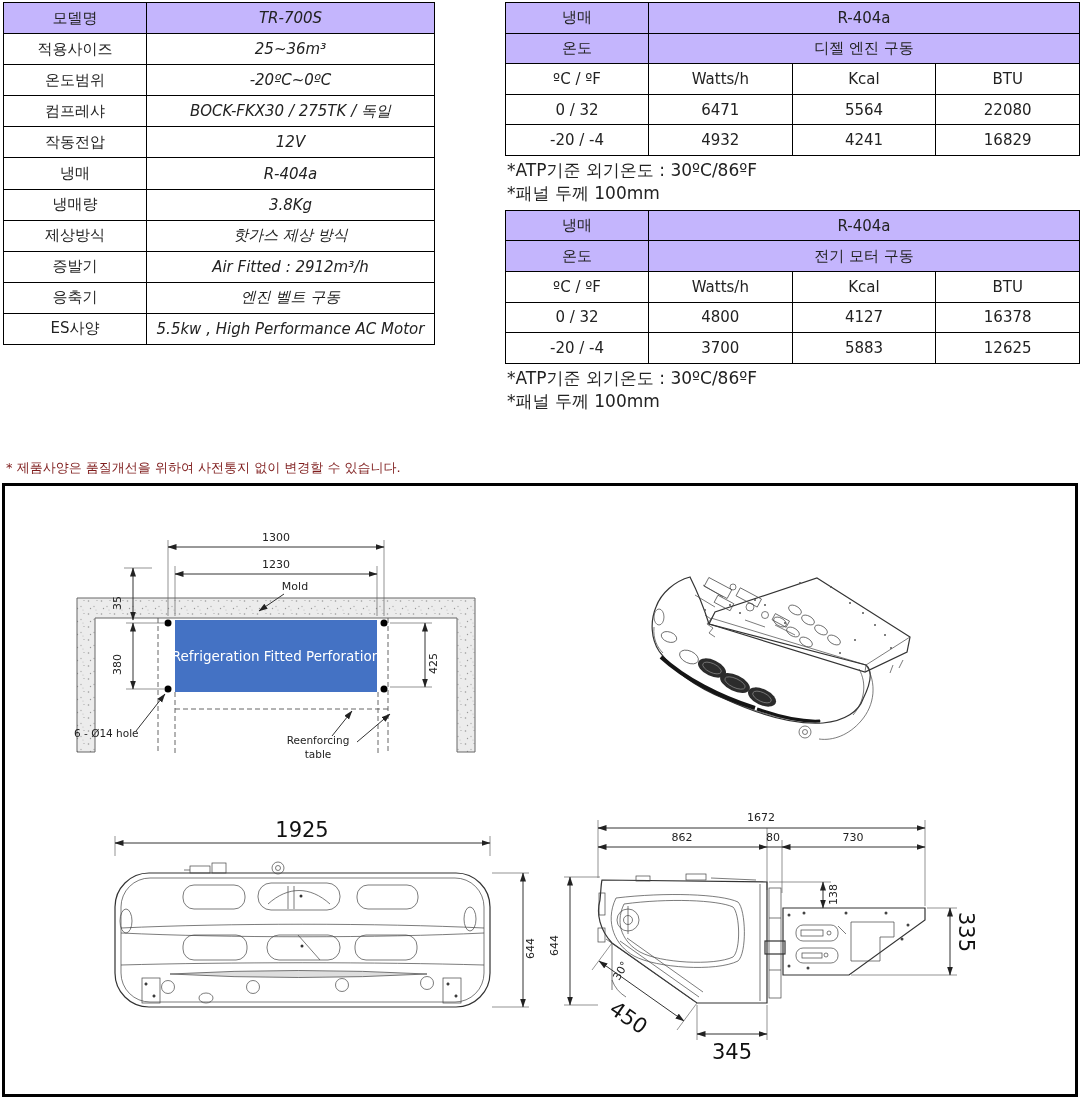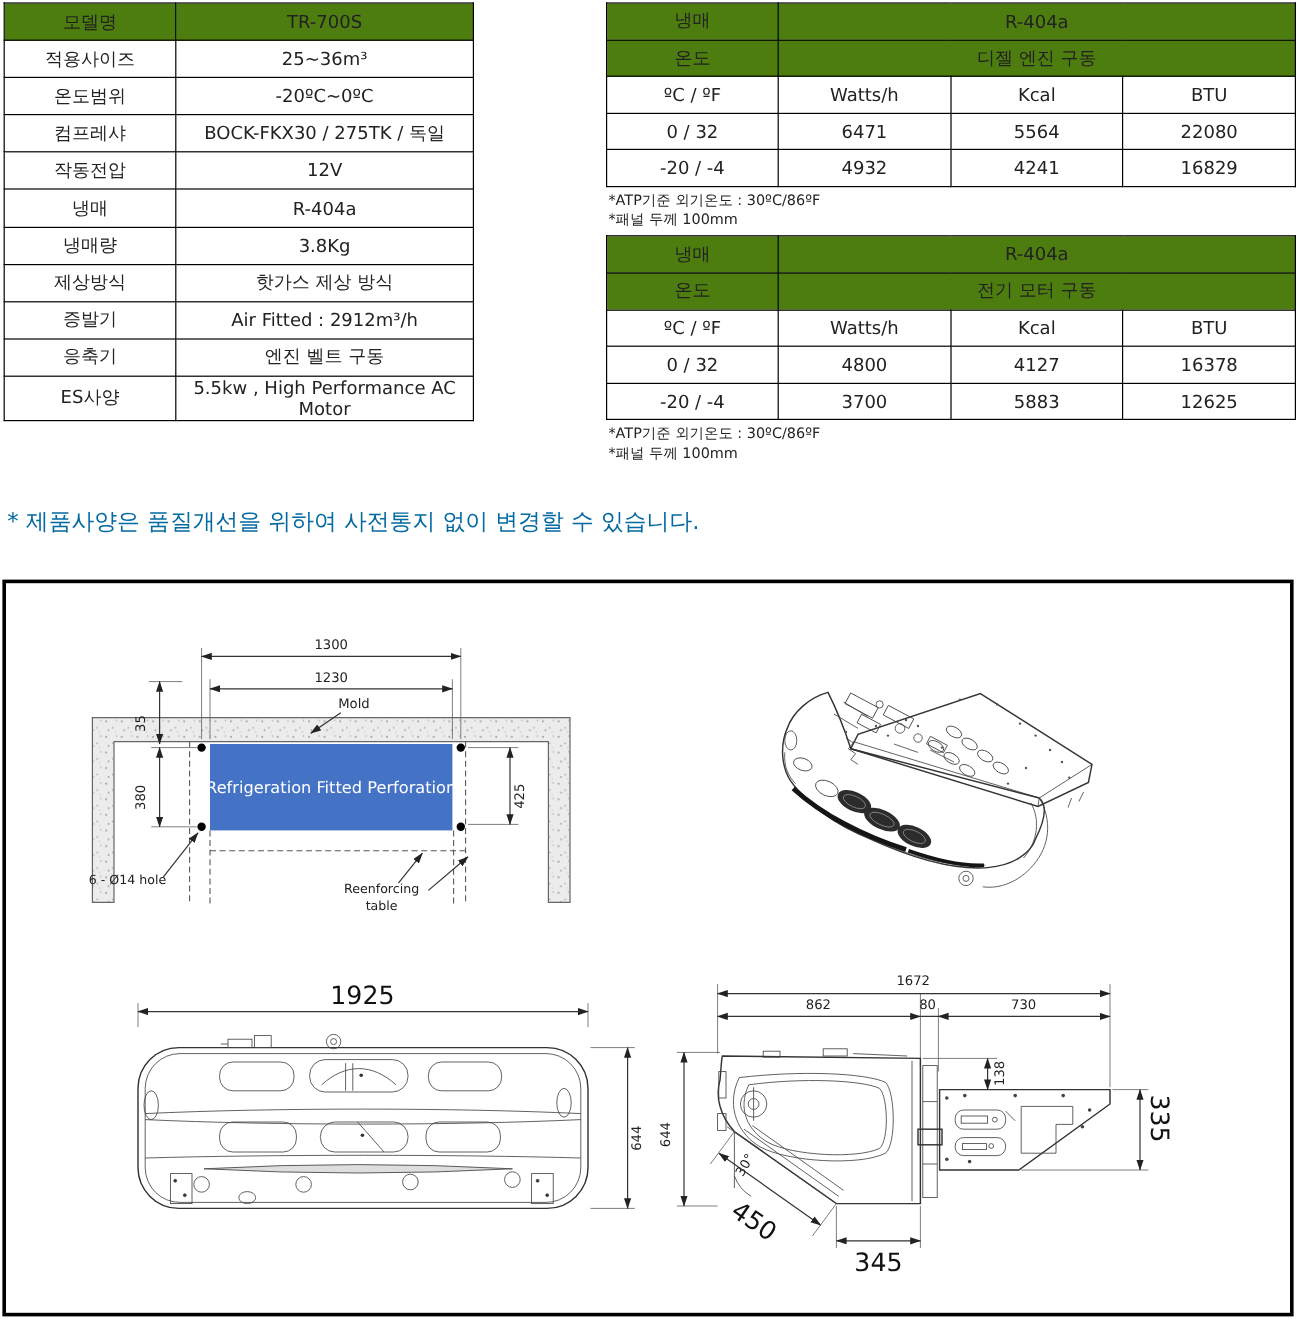--- a/index.html
+++ b/index.html
@@ -6,35 +6,35 @@
   html,body { margin:0; padding:0; }
   body {
     width:1081px; height:1103px; position:relative; background:#fff;
     font-family:"DejaVu Sans","Liberation Sans",sans-serif; color:#111;
   }
   table { border-collapse:collapse; }
   td {
     border:1.6px solid #000; text-align:center; vertical-align:middle;
     font-size:15px; padding:0 4px; color:#222;
   }
-  .hdr { background:#4d7c0f; }
+  .hdr { background:#c4b5fd; }
 
   
   .spec { position:absolute; left:3px; top:2px; }
   .spec td { height:31.1px; }
   .spec .lbl { width:143px; }
-  .spec .val { width:248px; }
-  .spec-note { position:absolute; left:6px; top:422px; font-size:19px; color:#0369a1; }
+  .spec .val { width:288px;font-style:italic; }
+  .spec-note { position:absolute; left:6px; top:459px; font-size:13px; color:#7f1d1d; }
 
   
   .perf-wrap { position:absolute; left:505px; top:2px; width:575px; }
   .perf { width:575px; table-layout:fixed; }
   .perf td { height:30.6px; }
   .perf .c0 { width:143px; }
-  .perf-notes { font-size:12px; line-height:1.35; margin:3px 0 5px 2px; color:#222; }
+  .perf-notes { font-size:17px; line-height:1.35; margin:3px 0 5px 2px; color:#222; }
 
   
   .draw-box {
     position:absolute; left:2px; top:483px; width:1076px; height:614px;
     border:3px solid #000; background:#fff;
   }
   .draw-box svg { position:absolute; }
   .svg-install { left:55px; top:34px; }
   .svg-iso     { left:640px; top:79px; }
   .svg-front   { left:83px;  top:330px; }

